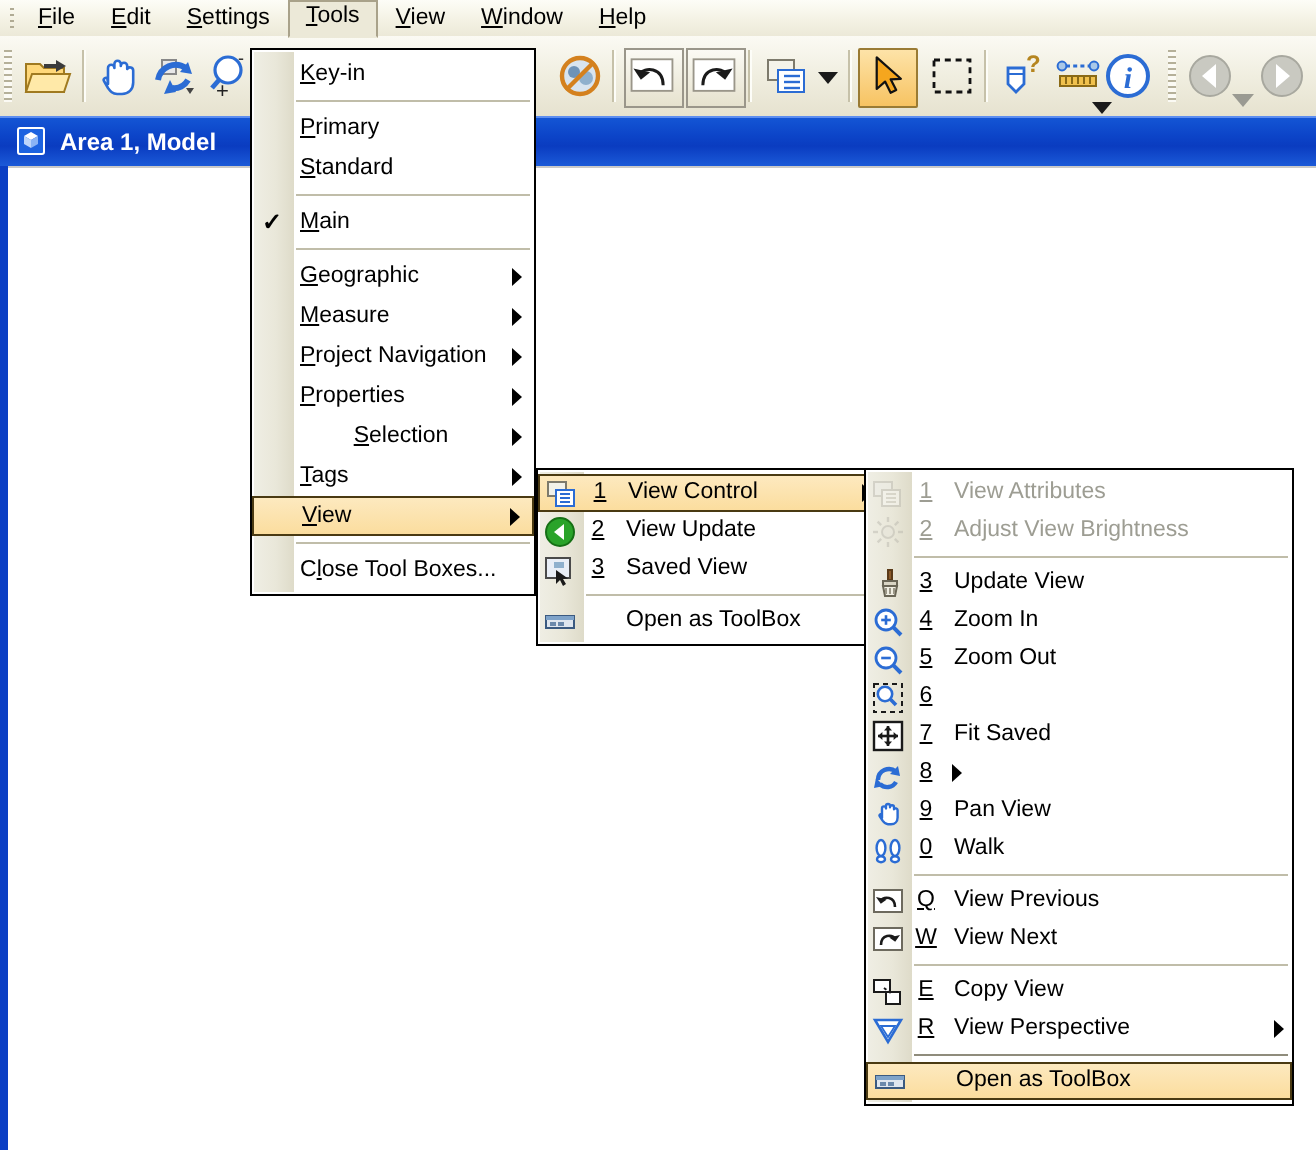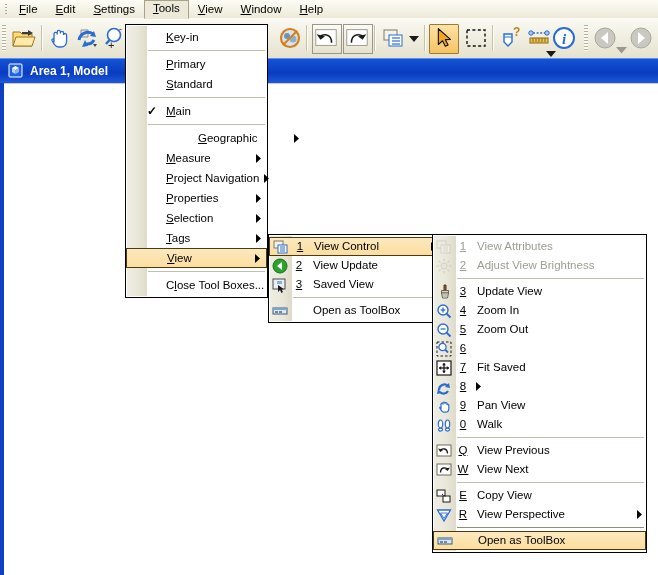--- a/index.html
+++ b/index.html
@@ -98,21 +98,21 @@
   .mi.hl{
     background:linear-gradient(to bottom,#fde9bf,#fbdd9e);
     border:1px solid #4a3a12;
   }
   .msep{height:1px;background:#c0bda9;margin:3px 2px 3px 2px;}
   .icoslot{width:20px;flex:0 0 auto;display:flex;align-items:center;justify-content:center;}
 
   
   #menu-tools{left:125px;top:24px;width:143px;}
   #menu-tools .gutter{width:20px;}
-  #menu-tools .mi{padding-left:16px;padding-right:2px;}
+  #menu-tools .mi{padding-left:0px;padding-right:2px;}
   #menu-tools .mi .lbl{padding-left:4px;}
 
   #menu-view{left:268px;top:234px;width:174px;}
   #menu-view .gutter{width:22px;}
 
   #menu-vc{left:432px;top:234px;width:215px;}
   #menu-vc .gutter{width:22px;}
 
   .check{font-size:12px;color:#000;font-weight:bold;line-height:19px;}
 
@@ -334,21 +334,21 @@
       </div>
       <div class="msep" style="margin-left: 22px;"></div>
       <div class="mi" style="height: 20px; line-height: 20px;">
         <div class="icoslot" style="width: 20px;">
           <span class="check">✓</span>
         </div>
         <div class="lbl"><span class="u">M</span>ain</div>
         <div class="arrow" style="display: flex; align-items: center; justify-content: center;"></div>
       </div>
       <div class="msep" style="margin-left: 22px;"></div>
-      <div class="mi" style="height: 20px; line-height: 20px; gap: 32px;">
+      <div class="mi" style="height: 20px; line-height: 20px;">
         <div class="icoslot" style="width: 20px;"></div>
         <div class="lbl"><span class="u">G</span>eographic</div>
         <div class="arrow" style="display: flex; align-items: center; justify-content: center;">
           <svg width="5" height="9" viewBox="0 0 5 9">
             <path d="M0 0 L5 4.5 L0 9 z" fill="#000"></path>
           </svg>
         </div>
       </div>
       <div class="mi" style="height: 20px; line-height: 20px;">
         <div class="icoslot" style="width: 20px;"></div>
@@ -370,21 +370,21 @@
       </div>
       <div class="mi" style="height: 20px; line-height: 20px;">
         <div class="icoslot" style="width: 20px;"></div>
         <div class="lbl"><span class="u">P</span>roperties</div>
         <div class="arrow" style="display: flex; align-items: center; justify-content: center;">
           <svg width="5" height="9" viewBox="0 0 5 9">
             <path d="M0 0 L5 4.5 L0 9 z" fill="#000"></path>
           </svg>
         </div>
       </div>
-      <div class="mi" style="height: 20px; line-height: 20px;">
+      <div class="mi" style="height: 20px; line-height: 20px; text-align: center;">
         <div class="icoslot" style="width: 20px;"></div>
         <div class="lbl"><span class="u">S</span>election</div>
         <div class="arrow" style="display: flex; align-items: center; justify-content: center;">
           <svg width="5" height="9" viewBox="0 0 5 9">
             <path d="M0 0 L5 4.5 L0 9 z" fill="#000"></path>
           </svg>
         </div>
       </div>
       <div class="mi" style="height: 20px; line-height: 20px;">
         <div class="icoslot" style="width: 20px;"></div>

